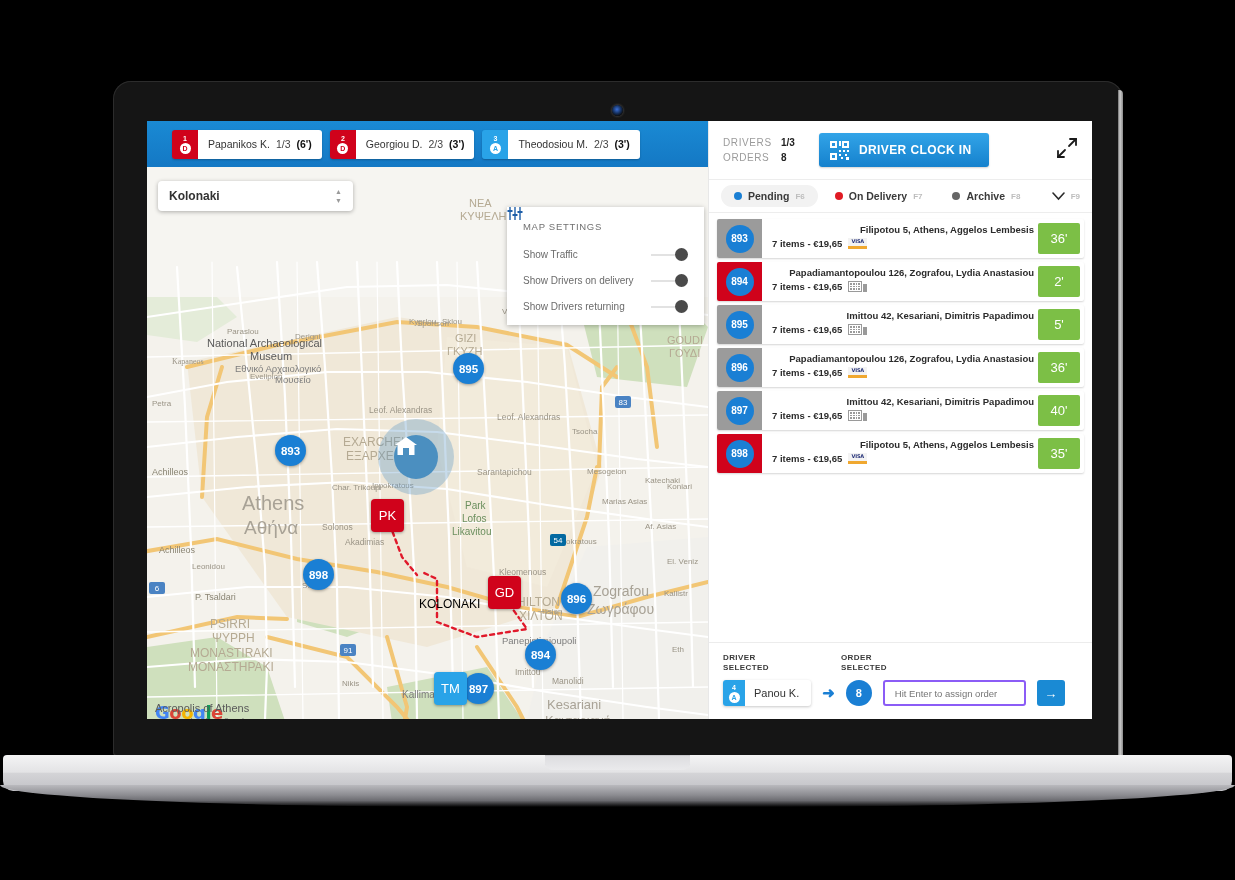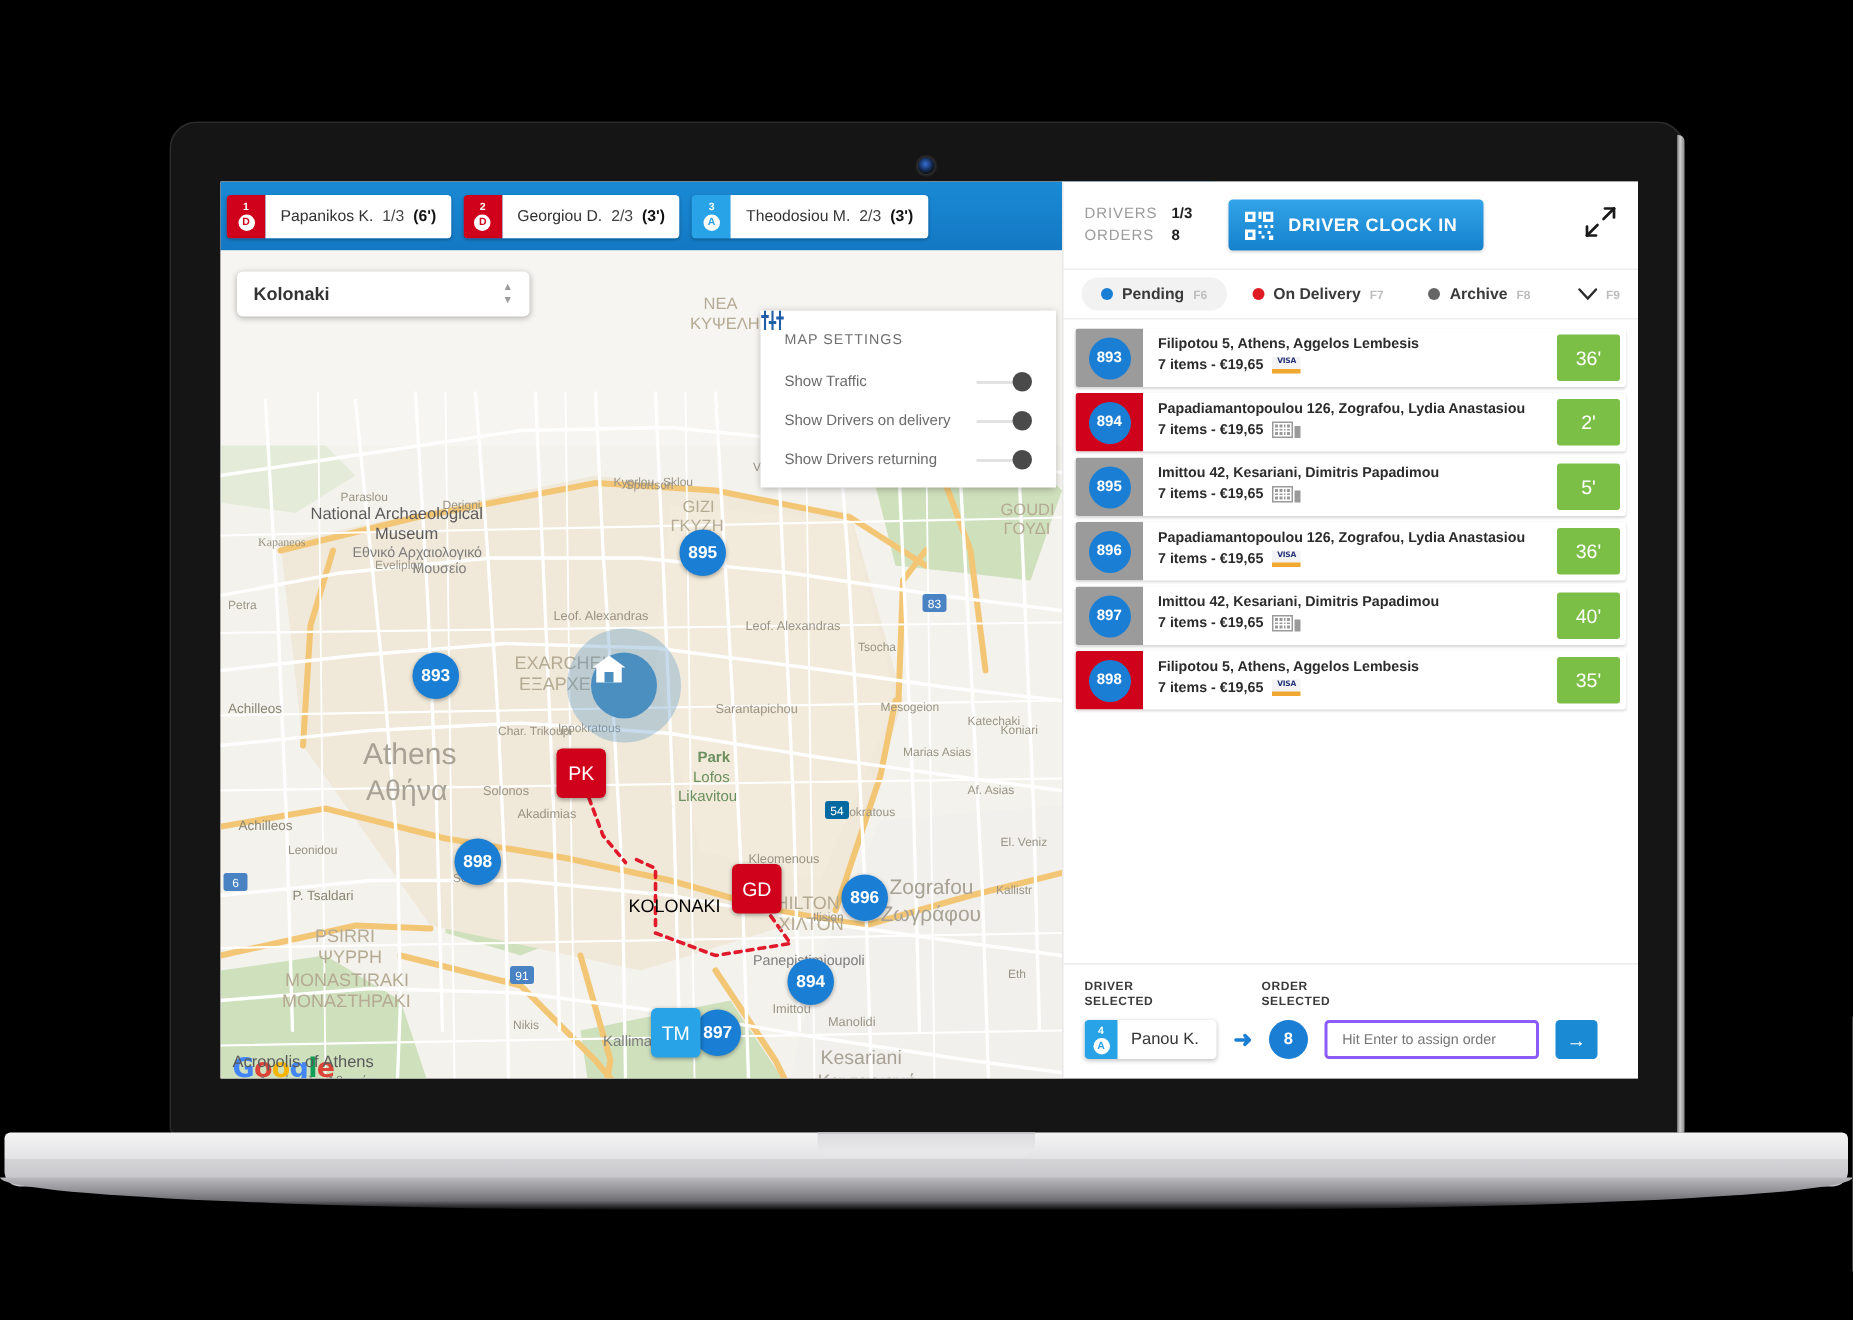--- a/index.html
+++ b/index.html
@@ -55,21 +55,21 @@
   .screen {
     position: absolute; left: 147px; top: 121px;
     width: 945px; height: 598px;
     background: #fff; overflow: hidden;
   }
 
   
   .driver-bar {
     position: absolute; left: 0; top: 0; width: 662px; height: 46px;
     background: linear-gradient(180deg,#1a8ad4,#1478c4);
-    display: flex; align-items: center; padding-left: 4px; gap: 8px;
+    display: flex; align-items: center; padding-left: 25px; gap: 8px;
   }
   .driver-chip { display: flex; height: 29px; border-radius: 3px; overflow: hidden;
                  box-shadow: 0 1px 2px rgba(0,0,0,.25); }
   .chip-num {
     width: 26px; background: #d0021b; color: #fff;
     display: flex; flex-direction: column; align-items: center; justify-content: center;
     line-height: 1;
   }
   .chip-num.blue { background: #29a3e8; }
   .chip-idx { font-size: 7px; font-weight: bold; margin-bottom: 1px; }
@@ -183,21 +183,21 @@
   }
   .ord-id {
     width: 45px; display: flex; align-items: center; justify-content: center;
     background: #9b9b9b;
   }
   .ord-badge {
     width: 28px; height: 28px; border-radius: 50%; background: #1a7fd4;
     color: #fff; font-size: 10px; font-weight: bold;
     display: flex; align-items: center; justify-content: center;
   }
-  .ord-main { flex: 1; padding: 5px 0 0 10px; }
+  .ord-main { flex: 1; padding: 5px 0 0 10px; text-align: right; }
   .ord-addr { font-size: 9.5px; font-weight: bold; color: #2b2b2b; line-height: 12px; }
   .ord-sub { font-size: 9.5px; font-weight: bold; color: #2b2b2b; display: flex; align-items: center; gap: 6px; margin-top: 2px;}
   .ord-eta {
     width: 42px; margin: 4px; border-radius: 2px; background: #7cbf46; color: #fff;
     font-size: 13px; display: flex; align-items: center; justify-content: center;
   }
   .pay-visa {
     width: 19px; height: 11px; background: #f3f3f3;
     border-bottom: 3px solid #f0a830; display:flex; align-items:flex-start; justify-content:center;
     font-size: 5px; font-weight: bold; color: #26337a; letter-spacing:-.2px;
@@ -398,21 +398,21 @@
        white-space:nowrap;font-family:'Liberation Sans',sans-serif;">ΕΞΑΡΧΕΙΑ</div>
   <div style="position:absolute;left:308px;top:165px;font-size:11px;color:#b5aa93;
        white-space:nowrap;font-family:'Liberation Sans',sans-serif;">GIZI</div>
   <div style="position:absolute;left:300px;top:178px;font-size:11px;color:#b5aa93;
        white-space:nowrap;font-family:'Liberation Sans',sans-serif;">ΓΚΥΖΗ</div>
   <div style="position:absolute;left:322px;top:30px;font-size:11px;color:#b5aa93;
        white-space:nowrap;font-family:'Liberation Sans',sans-serif;">NEA</div>
   <div style="position:absolute;left:313px;top:43px;font-size:11px;color:#b5aa93;
        white-space:nowrap;font-family:'Liberation Sans',sans-serif;">ΚΥΨΕΛΗ</div>
   <div style="position:absolute;left:318px;top:333px;font-size:10px;color:#6b8f5e;
-       white-space:nowrap;font-family:'Liberation Sans',sans-serif;font-weight:bold;">Park</div>
+       white-space:nowrap;font-family:'Liberation Sans',sans-serif;">Park</div>
   <div style="position:absolute;left:315px;top:346px;font-size:10px;color:#6b8f5e;
        white-space:nowrap;font-family:'Liberation Sans',sans-serif;">Lofos</div>
   <div style="position:absolute;left:305px;top:359px;font-size:10px;color:#6b8f5e;
        white-space:nowrap;font-family:'Liberation Sans',sans-serif;">Likavitou</div>
   <div style="position:absolute;left:272px;top:430px;font-size:12px;color:#9c9staging;
        white-space:nowrap;font-family:'Liberation Sans',sans-serif;">KOLONAKI</div>
   <div style="position:absolute;left:352px;top:400px;font-size:8.5px;color:#9a9486;
        white-space:nowrap;font-family:'Liberation Sans',sans-serif;">Kleomenous</div>
   <div style="position:absolute;left:330px;top:300px;font-size:8.5px;color:#9a9486;
        white-space:nowrap;font-family:'Liberation Sans',sans-serif;">Sarantapichou</div>

